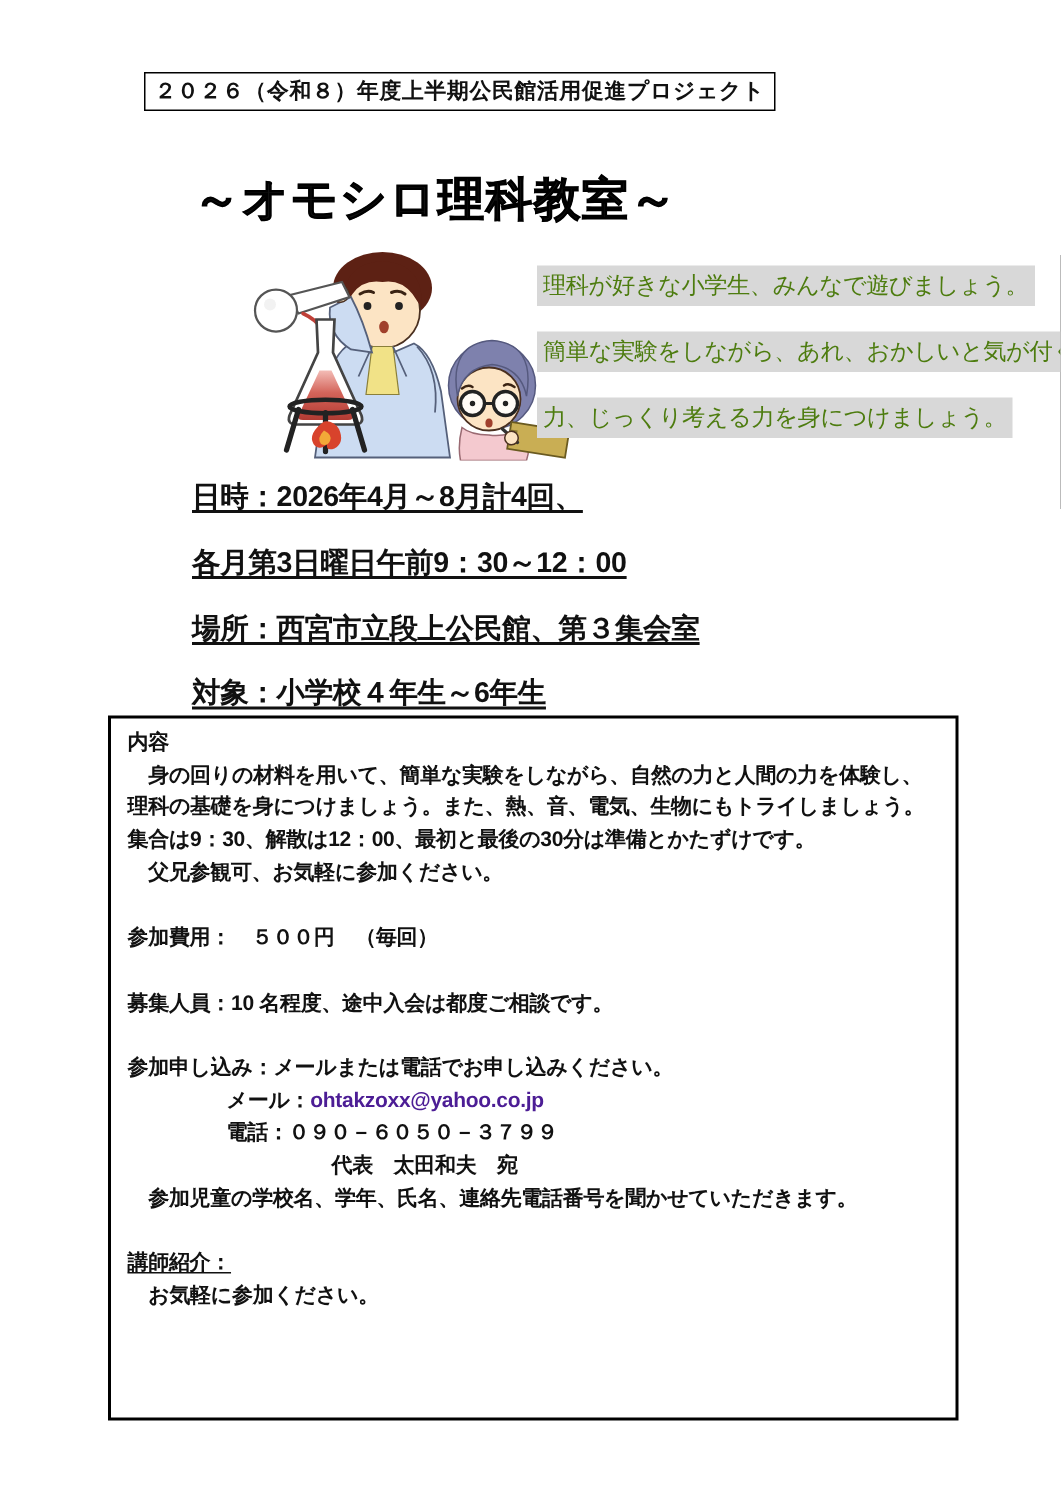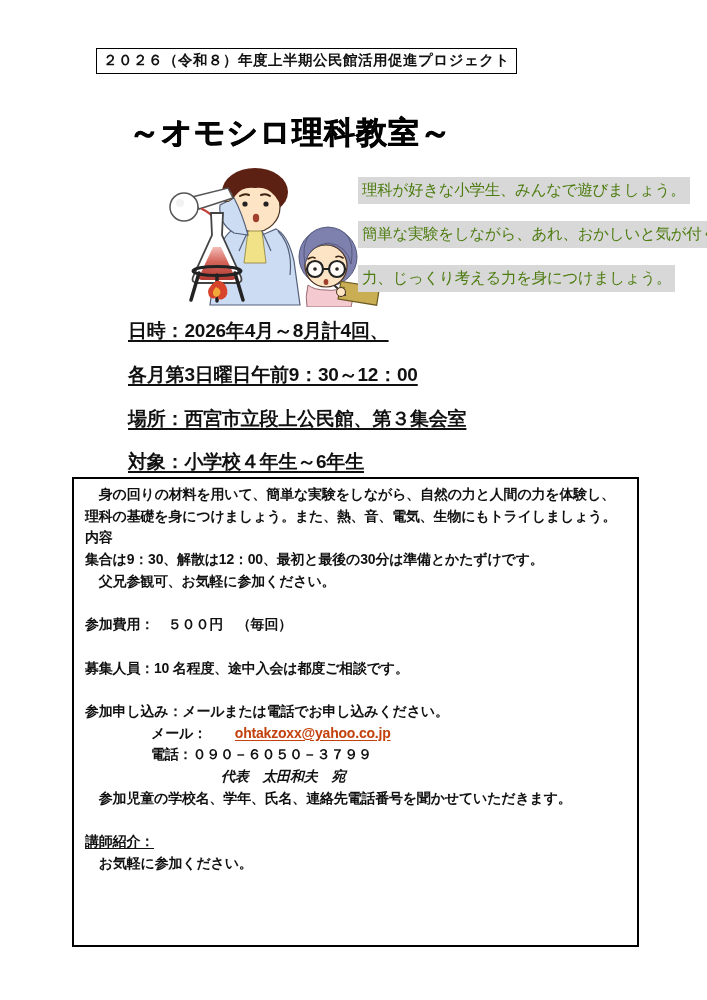--- a/index.html
+++ b/index.html
@@ -39,23 +39,23 @@
   .d1{top:318px}.d2{top:362px}.d3{top:406px}.d4{top:449px}
   
   .infobox{
     position:absolute;left:72px;top:477px;width:541px;height:455px;
     border:2px solid #000;padding:5px 11px 6px 11px;
     font-size:14px;font-weight:bold;line-height:21.7px;letter-spacing:-0.2px;
   }
   .infobox p{margin:0;}
   .gap{margin-top:21.7px !important;}
   .indent-1{padding-left:66px;}
-  .indent-2{padding-left:136px;font-style:italic;}
+  .indent-2{padding-left:136px;}
   .u{text-decoration:underline;text-underline-offset:2px;}
-  .email-link{color:#c2410c;text-decoration:underline;text-underline-offset:2px;cursor:pointer;margin-left:28px;}
+  .email-link{color:#4c1d95;text-underline-offset:2px;cursor:pointer;}
 </style>
 </head>
 <body>
 
 <div class="page">
 
   <div class="banner">２０２６（令和８）年度上半期公民館活用促進プロジェクト</div>
 
   <div class="title">～オモシロ理科教室～</div>
 
@@ -124,22 +124,22 @@
   <div class="hl hl1">理科が好きな小学生、みんなで遊びましょう。</div>
   <div class="hl hl2">簡単な実験をしながら、あれ、おかしいと気が付く</div>
   <div class="hl hl3">力、じっくり考える力を身につけましょう。</div>
 
   <div class="detail d1">日時：2026年4月～8月計4回、</div>
   <div class="detail d2">各月第3日曜日午前9：30～12：00</div>
   <div class="detail d3">場所：西宮市立段上公民館、第３集会室</div>
   <div class="detail d4">対象：小学校４年生～6年生</div>
 
   <div class="infobox">
+    <p>内容</p>
     <p>　身の回りの材料を用いて、簡単な実験をしながら、自然の力と人間の力を体験し、理科の基礎を身につけましょう。また、熱、音、電気、生物にもトライしましょう。</p>
-    <p>内容</p>
     <p>集合は9：30、解散は12：00、最初と最後の30分は準備とかたずけです。</p>
     <p>　父兄参観可、お気軽に参加ください。</p>
     <p class="gap">参加費用：　５００円　（毎回）</p>
     <p class="gap">募集人員：10 名程度、途中入会は都度ご相談です。</p>
     <p class="gap">参加申し込み：メールまたは電話でお申し込みください。</p>
     <p class="indent-1"><span>メール：</span><span class="email-link">ohtakzoxx@yahoo.co.jp</span></p>
     <p class="indent-1">電話：０９０－６０５０－３７９９</p>
     <p class="indent-2">代表　太田和夫　宛</p>
     <p>　参加児童の学校名、学年、氏名、連絡先電話番号を聞かせていただきます。</p>
     <p class="gap u">講師紹介：</p>

